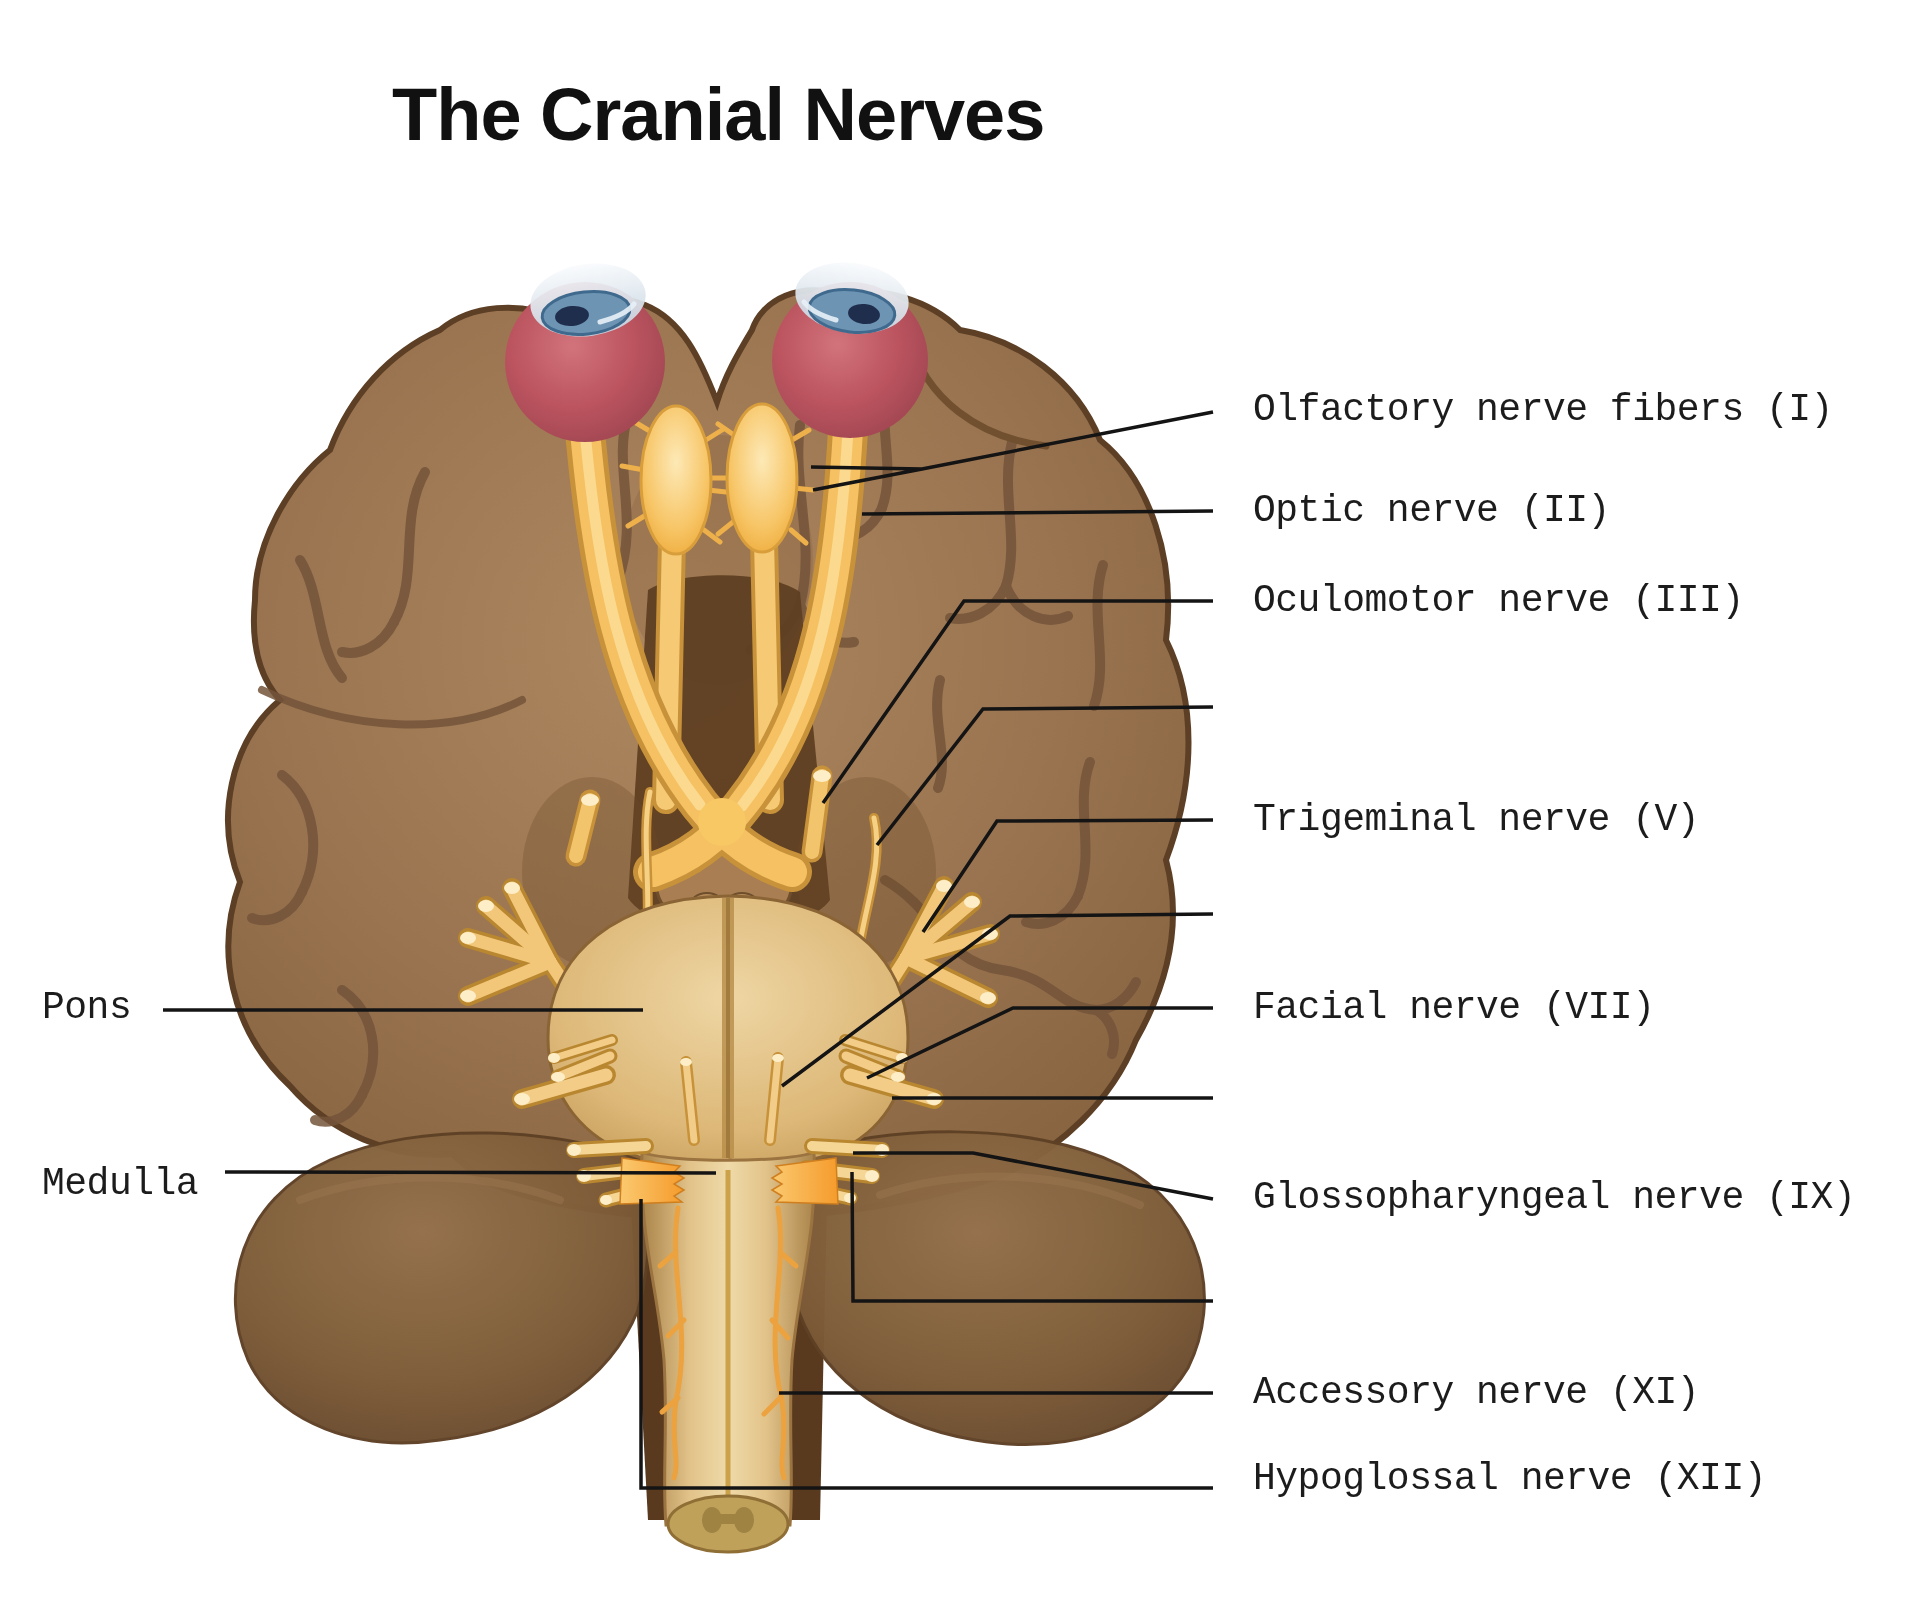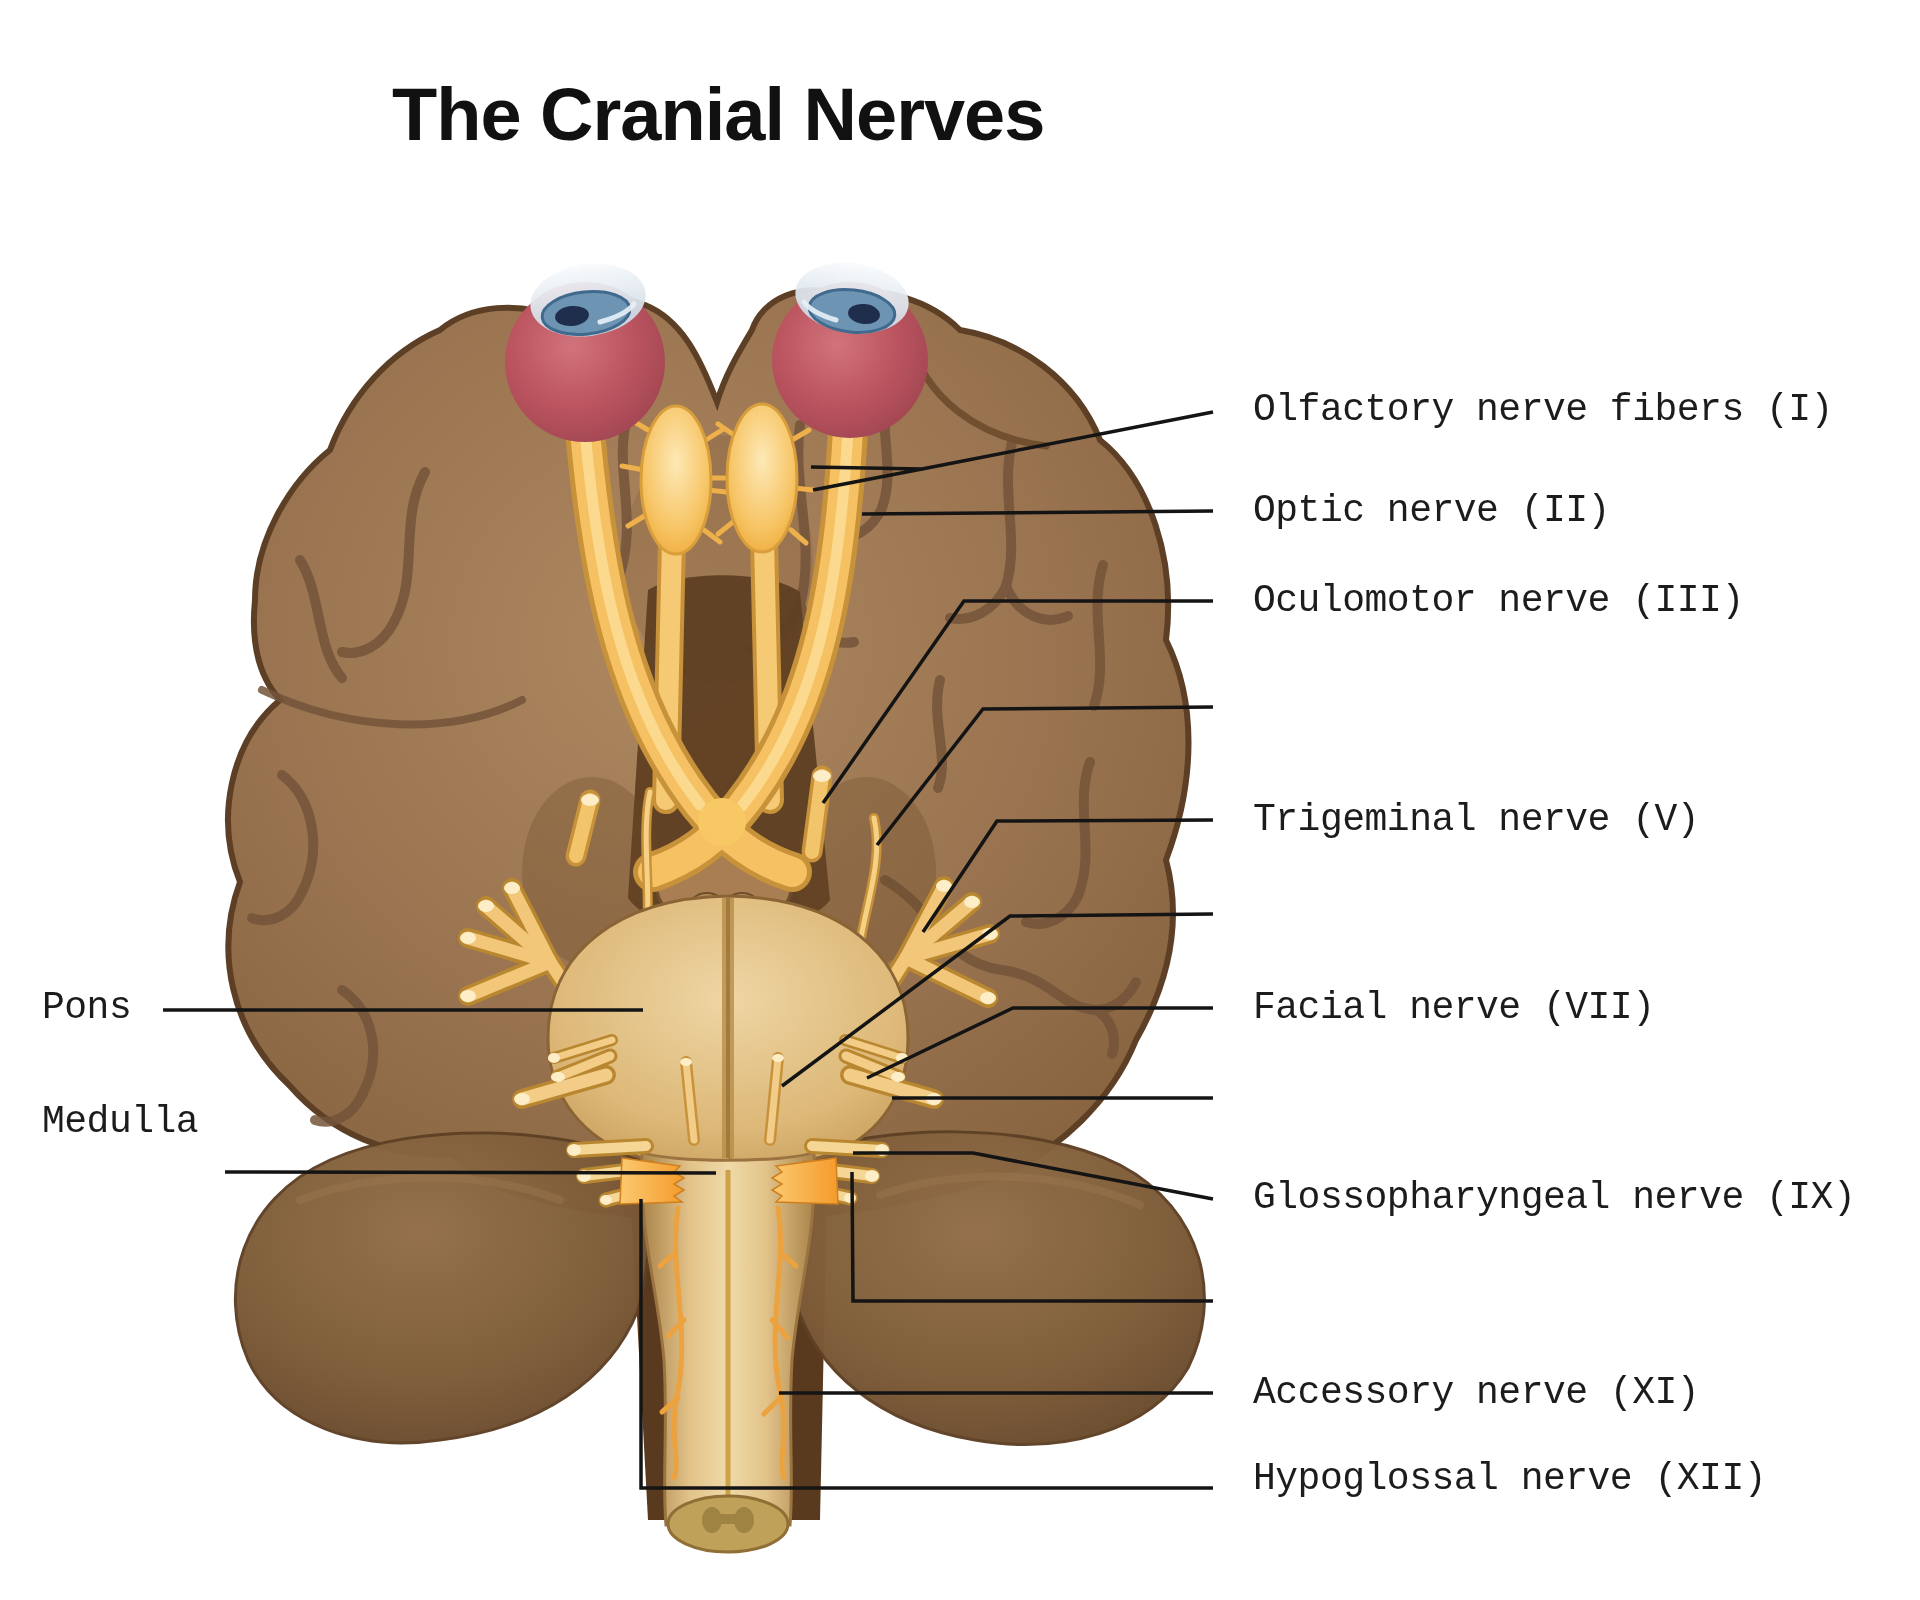--- a/index.html
+++ b/index.html
@@ -344,15 +344,15 @@
 <div class="lbl right" style="top:410px">Olfactory nerve fibers (I)</div>
 <div class="lbl right" style="top:601px">Oculomotor nerve (III)</div>
 <div class="lbl right" style="top:511px">Optic nerve (II)</div>
 <div class="lbl right" style="top:820px">Trigeminal nerve (V)</div>
 <div class="lbl right" style="top:1008px">Facial nerve (VII)</div>
 <div class="lbl right" style="top:1198px">Glossopharyngeal nerve (IX)</div>
 <div class="lbl right" style="top:1393px">Accessory nerve (XI)</div>
 <div class="lbl right" style="top:1479px">Hypoglossal nerve (XII)</div>
 
 <div class="lbl" style="left:42px;top:1008px">Pons</div>
-<div class="lbl" style="left:42px;top:1122px">Medulla</div>
+<div class="lbl" style="left:42px;top:1184px">Medulla</div>
 
 </div>
 
 </body></html>

